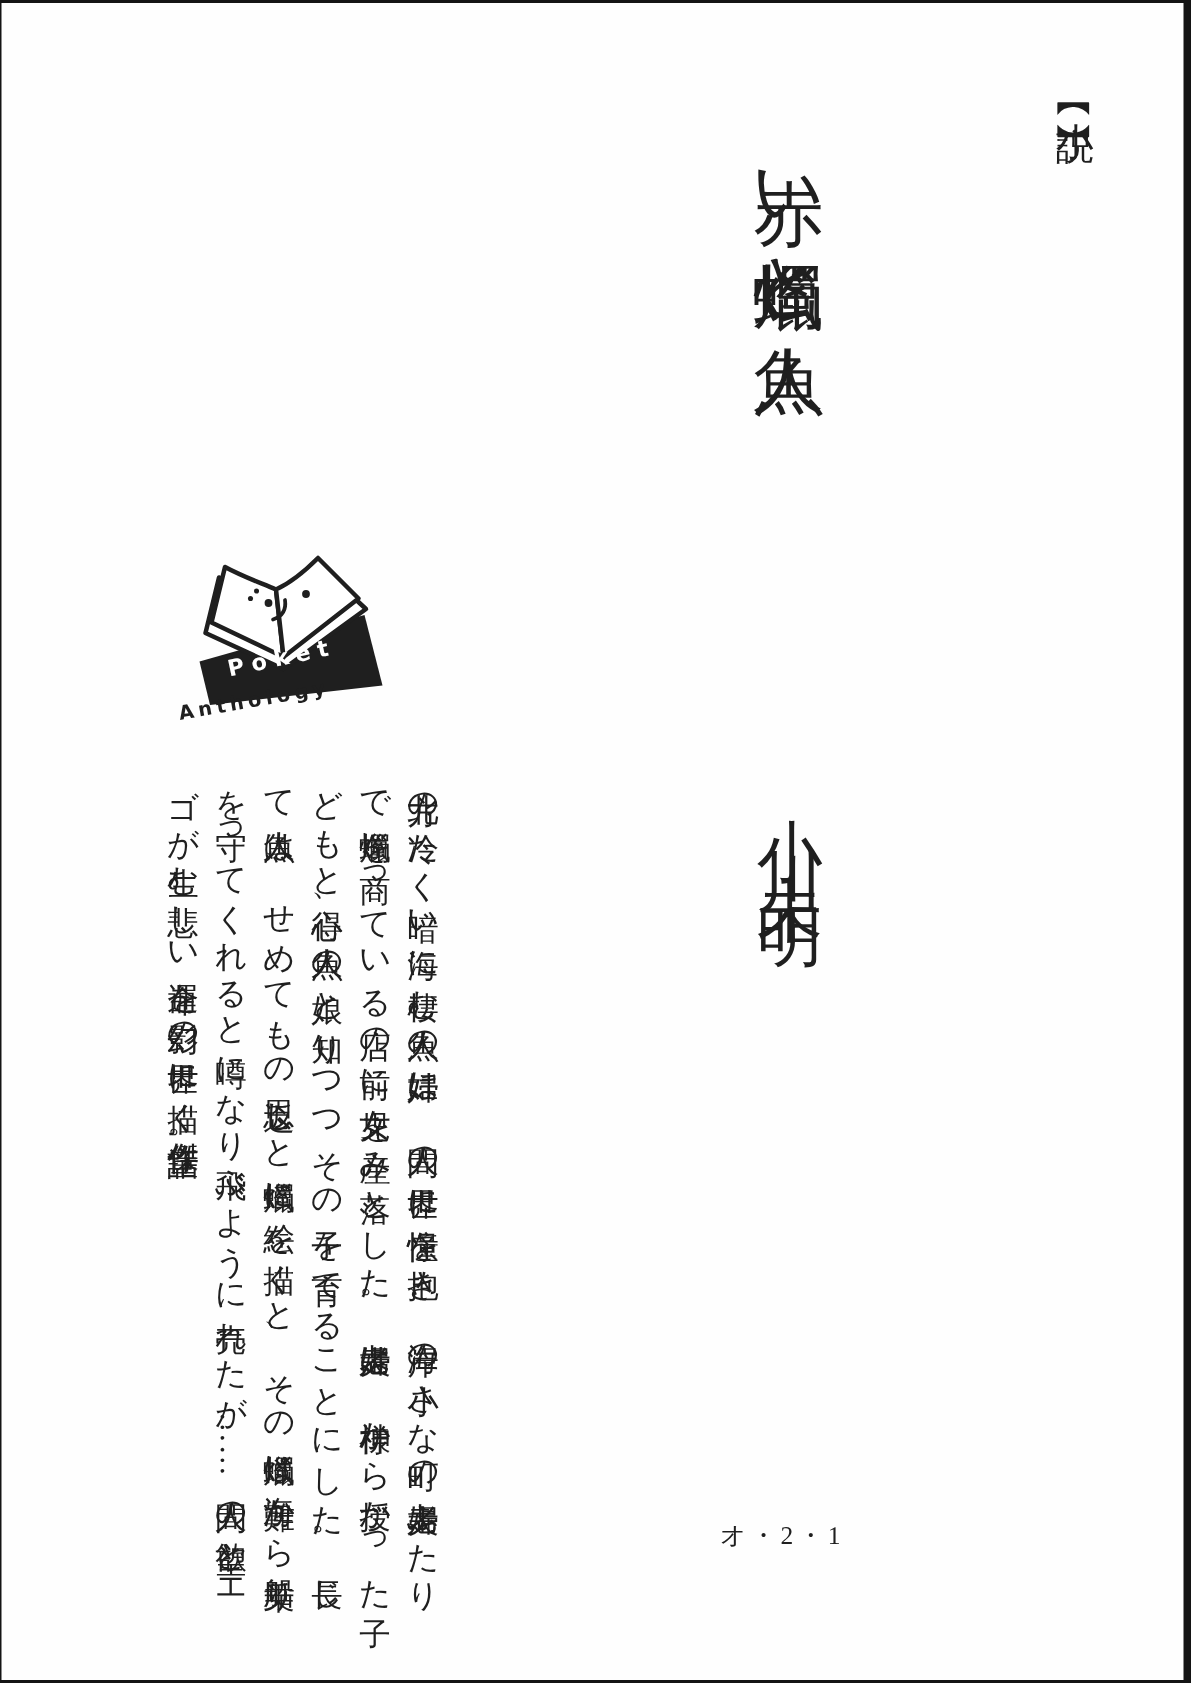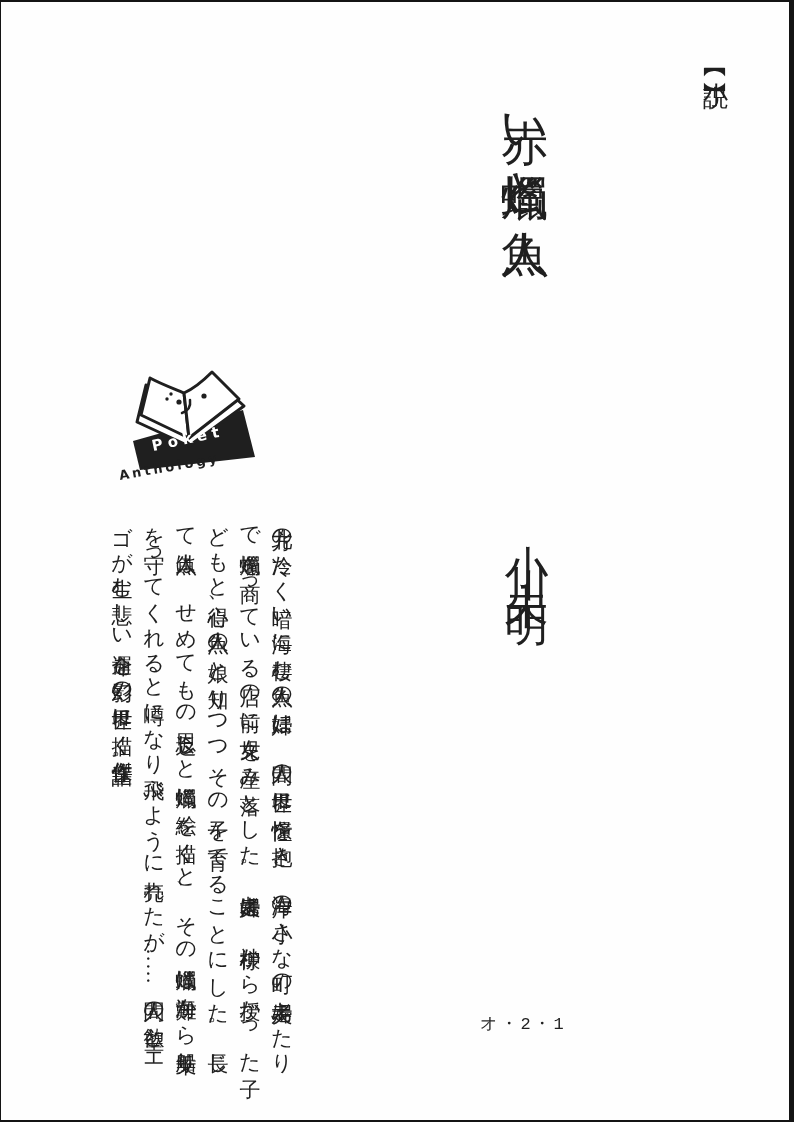--- a/index.html
+++ b/index.html
@@ -30,21 +30,21 @@
   }
   .description{
     position:absolute; top:510px; right:491px;
     height:552px; width:258px;
     font-size:21px; line-height:32px; letter-spacing:1px;
     text-align:justify;
   }
   .code{
     position:absolute; top:1010px; left:479px;
     font-size:17px; letter-spacing:3px;
-    font-family:Liberation Mono, monospace;
+    font-family:Liberation Serif, serif;
   }
   .logo{
     position:absolute; top:356px; left:112px;
     width:150px; height:138px;
   }
   .logo svg{ display:block; width:100%; height:100%; }
   .logo text{
     font-family:"DejaVu Sans","Liberation Sans",sans-serif;
     font-weight:bold;
   }

